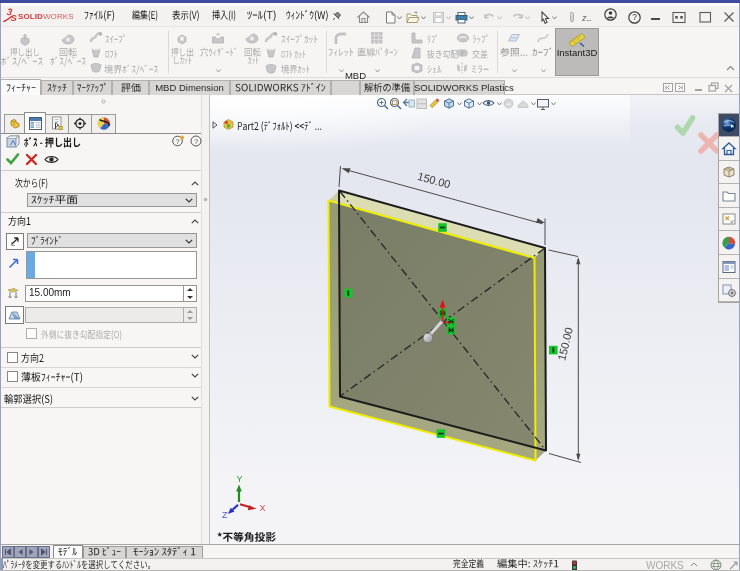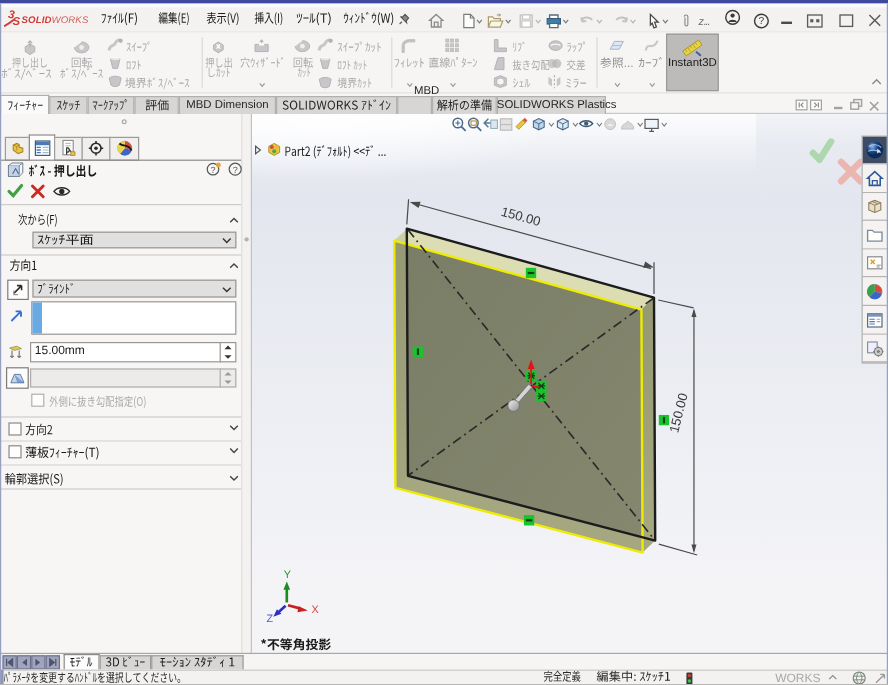--- a/index.html
+++ b/index.html
@@ -9,21 +9,21 @@
 <div style="position:absolute;left:0px;top:0px;width:740px;height:3px;background:#3f4a9e"></div>
 <div style="position:absolute;left:0px;top:3px;width:740px;height:3px;background:#fbfbfb"></div>
 <div style="position:absolute;left:0px;top:6px;width:740px;height:20px;background:#f3f2f1"></div>
 <div style="position:absolute;left:0px;top:26px;width:740px;height:52px;background:#f6f5f4;border-top:1px solid #e8e6e5;border-bottom:1px solid #dddbda"></div>
 <div style="position:absolute;left:0px;top:78px;width:740px;height:17px;background:#f6f5f4"></div>
 <svg style="position:absolute;left:3px;top:7px;width:16px;height:16px;overflow:visible" viewBox="0 0 16 16">
     <text x="3.5" y="8.5" font-size="9.5" font-weight="bold" font-style="italic" fill="#cf3a36" font-family="Liberation Sans" transform="rotate(8 8 8)">3</text>
     <text x="7.5" y="13.5" font-size="9.5" font-weight="bold" font-style="italic" fill="#cf3a36" font-family="Liberation Sans">S</text>
     <path d="M1 14.5 C3 13.5 6 11.5 8.5 9.5" stroke="#cf3a36" stroke-width="1.6" fill="none" stroke-linecap="round"></path>
   </svg>
-<div class="abs" style="left:18px;top:12px;font-size:8px;font-style:italic;color:#cf3a36;letter-spacing:.1px"><b>SOLID</b><span style="opacity:.82">WORKS</span></div>
+<div class="abs" style="left:18px;top:12px;font-size:8px;color:#cf3a36;letter-spacing:.1px"><b>SOLID</b><span style="opacity:.82">WORKS</span></div>
 <svg class="tp" style="left:84px;top:6.6px;width:33px;height:15px" viewBox="0 0 33 15">
     <path transform="translate(0,11.9) scale(0.9146,1)" d="M4.7 -6.7 4.3 -7.1C4.1 -7 4 -7 3.9 -7C3.7 -7 1.7 -7 1.4 -7C1.2 -7 0.9 -7.1 0.8 -7.1V-6.2C0.9 -6.2 1.2 -6.2 1.4 -6.2C1.7 -6.2 3.5 -6.2 3.9 -6.2C3.8 -5.2 3.6 -3.8 3.2 -2.9C2.8 -1.8 2.1 -0.9 1.2 -0.4L1.7 0.4C2.7 -0.2 3.3 -1.2 3.8 -2.4C4.2 -3.5 4.5 -5 4.6 -6.1C4.6 -6.5 4.6 -6.4 4.7 -6.7Z M9.8 -5.3 9.4 -5.8C9.3 -5.8 9.2 -5.8 9.1 -5.8C8.8 -5.8 7 -5.8 6.8 -5.8C6.6 -5.8 6.4 -5.8 6.3 -5.8V-5C6.4 -5 6.6 -5 6.8 -5C7 -5 8.7 -5 9 -5C8.9 -4.5 8.5 -3.6 8.2 -3.2L8.6 -2.8C9.1 -3.4 9.5 -4.5 9.6 -5C9.7 -5.1 9.7 -5.2 9.8 -5.3ZM7.5 -4.3C7.5 -4.1 7.5 -3.9 7.5 -3.7C7.5 -2.4 7.5 -1.3 6.8 -0.4C6.7 -0.2 6.5 -0.1 6.4 0L7 0.5C8.1 -0.7 8.1 -2.2 8.1 -4.3Z M11.2 -3.1C11.8 -3.5 12.5 -4 13 -4.5V-0.8C13 -0.4 13 0.2 13 0.4H13.8C13.7 0.1 13.7 -0.4 13.7 -0.8V-5.3C14.2 -6 14.7 -6.8 15.1 -7.5L14.5 -8.1C14.2 -7.4 13.7 -6.4 13.1 -5.8C12.5 -5.1 11.7 -4.3 10.8 -3.9Z M18.8 0.2C18.8 0.2 18.9 0.1 19 0C19.6 -0.6 20.4 -1.7 20.8 -2.9L20.4 -3.6C20.1 -2.5 19.5 -1.6 19 -1.1C19 -1.4 19 -6.2 19 -6.9C19 -7.3 19 -7.6 19 -7.7H18.3C18.3 -7.6 18.4 -7.3 18.4 -6.9C18.4 -6.2 18.4 -1.3 18.4 -0.8C18.4 -0.6 18.4 -0.4 18.3 -0.2ZM15.9 -0.3 16.4 0.3C16.9 -0.5 17.2 -1.5 17.4 -2.6C17.5 -3.7 17.6 -5.7 17.6 -6.9C17.6 -7.2 17.6 -7.5 17.6 -7.6H16.9C16.9 -7.4 16.9 -7.2 16.9 -6.9C16.9 -5.7 16.9 -3.8 16.8 -2.9C16.6 -1.8 16.4 -1 15.9 -0.3Z M23.5 2.1 24.1 1.8C23.2 0.3 22.8 -1.5 22.8 -3.3C22.8 -5 23.2 -6.8 24.1 -8.3L23.5 -8.6C22.5 -7 22 -5.3 22 -3.3C22 -1.2 22.5 0.5 23.5 2.1Z M25.6 0H26.6V-3.5H29.5V-4.3H26.6V-6.9H30V-7.7H25.6Z M31.4 2.1C32.4 0.5 32.9 -1.2 32.9 -3.3C32.9 -5.3 32.4 -7 31.4 -8.6L30.8 -8.3C31.7 -6.8 32.1 -5 32.1 -3.3C32.1 -1.5 31.7 0.3 30.8 1.8Z" fill="#1c1c1c"></path>
   </svg>
 <svg class="tp" style="left:132px;top:6.6px;width:28px;height:15px" viewBox="0 0 28 15">
     <path transform="translate(0,11.9) scale(0.7584,1)" d="M4.1 -8.2V-7.5H9.9V-8.2ZM0.9 -2.8C0.8 -1.9 0.6 -1 0.3 -0.3C0.4 -0.3 0.7 -0.1 0.9 -0C1.2 -0.7 1.4 -1.7 1.6 -2.7ZM3 -2.7C3.2 -2.1 3.4 -1.3 3.5 -0.8L4 -0.9C3.9 -0.5 3.7 -0.1 3.4 0.3C3.6 0.3 3.9 0.6 4 0.7C4.6 -0.2 4.9 -1.3 5.1 -2.4V0.8H5.7V-1.2H6.5V0.7H7V-1.2H7.8V0.7H8.3V-1.2H9.2V0.1C9.2 0.2 9.2 0.2 9.1 0.2C9 0.2 8.8 0.2 8.5 0.2C8.6 0.4 8.7 0.7 8.8 0.8C9.1 0.8 9.4 0.8 9.6 0.7C9.8 0.6 9.9 0.4 9.9 0.1V-3.7H5.2L5.2 -4.4H9.6V-6.8H4.5V-4.5C4.5 -3.5 4.5 -2.2 4.1 -1C4 -1.5 3.8 -2.3 3.5 -2.9ZM6.5 -1.8H5.7V-3H6.5ZM7 -1.8V-3H7.8V-1.8ZM8.3 -1.8V-3H9.2V-1.8ZM5.2 -6.2H8.9V-5H5.2ZM0.3 -4.2 0.4 -3.5 2 -3.6V0.8H2.7V-3.6L3.5 -3.7C3.5 -3.4 3.6 -3.2 3.6 -3L4.2 -3.2C4.1 -3.8 3.7 -4.8 3.3 -5.5L2.8 -5.2C2.9 -5 3.1 -4.6 3.2 -4.3L1.8 -4.3C2.5 -5.1 3.2 -6.3 3.8 -7.3L3.2 -7.6C2.9 -7.1 2.5 -6.4 2.1 -5.7C2 -5.9 1.8 -6.1 1.6 -6.4C1.9 -7 2.4 -7.8 2.7 -8.6L2.1 -8.8C1.8 -8.2 1.5 -7.4 1.1 -6.8L0.8 -7.1L0.4 -6.6C0.9 -6.2 1.4 -5.6 1.7 -5.1C1.5 -4.8 1.3 -4.5 1.1 -4.2Z M13.3 -8.8C12.8 -7.9 12 -6.7 10.8 -5.7C11 -5.6 11.2 -5.4 11.4 -5.2C11.7 -5.5 12 -5.8 12.3 -6.1V-3H15.3V-2.4H11.1V-1.7H14.7C13.7 -1 12.1 -0.3 10.8 0.1C11 0.2 11.2 0.5 11.3 0.7C12.7 0.3 14.2 -0.5 15.3 -1.4V0.8H16.1V-1.4C17.2 -0.5 18.8 0.2 20.2 0.6C20.3 0.4 20.5 0.2 20.7 -0C19.3 -0.3 17.8 -1 16.8 -1.7H20.4V-2.4H16.1V-3H20.2V-3.7H16.3V-4.4H19.4V-5H16.3V-5.7H19.3V-6.2H16.3V-6.9H19.8V-7.6H16.3C16.5 -7.9 16.7 -8.3 16.9 -8.7L16 -8.8C15.9 -8.5 15.7 -8 15.5 -7.6H13.5C13.7 -8 13.9 -8.3 14.1 -8.7ZM15.5 -5.7V-5H13.1V-5.7ZM15.5 -6.2H13.1V-6.9H15.5ZM15.5 -4.4V-3.7H13.1V-4.4Z M23.5 2.1 24.1 1.8C23.2 0.3 22.8 -1.5 22.8 -3.3C22.8 -5 23.2 -6.8 24.1 -8.3L23.5 -8.6C22.5 -7 22 -5.3 22 -3.3C22 -1.2 22.5 0.5 23.5 2.1Z M25.6 0H30.2V-0.8H26.6V-3.6H29.5V-4.5H26.6V-6.9H30V-7.7H25.6Z M31.8 2.1C32.7 0.5 33.3 -1.2 33.3 -3.3C33.3 -5.3 32.7 -7 31.8 -8.6L31.2 -8.3C32.1 -6.8 32.5 -5 32.5 -3.3C32.5 -1.5 32.1 0.3 31.2 1.8Z" fill="#1c1c1c"></path>
   </svg>
 <svg class="tp" style="left:172px;top:6.6px;width:29px;height:15px" viewBox="0 0 29 15">
     <path transform="translate(0,11.9) scale(0.8056,1)" d="M1.5 0.1 1.7 0.8C3 0.5 4.8 0.1 6.4 -0.4L6.4 -1.1L3.7 -0.4V-2.8C4.3 -3.2 4.9 -3.6 5.3 -4.1C6 -1.6 7.4 0 9.6 0.8C9.8 0.6 10 0.3 10.2 0.1C9 -0.2 8 -0.9 7.3 -1.7C8 -2.2 8.9 -2.7 9.6 -3.3L8.9 -3.7C8.4 -3.3 7.6 -2.7 6.9 -2.3C6.6 -2.8 6.3 -3.4 6 -4.1H9.8V-4.8H5.6V-5.7H9.1V-6.4H5.6V-7.3H9.5V-7.9H5.6V-8.8H4.8V-7.9H1.1V-7.3H4.8V-6.4H1.5V-5.7H4.8V-4.8H0.7V-4.1H4.3C3.3 -3.2 1.7 -2.4 0.3 -2.1C0.5 -1.9 0.7 -1.6 0.8 -1.4C1.5 -1.6 2.2 -2 3 -2.4V-0.2Z M13 -3.7C12.5 -2.5 11.7 -1.3 10.9 -0.6C11.1 -0.5 11.4 -0.3 11.6 -0.1C12.4 -0.9 13.3 -2.2 13.8 -3.5ZM17.7 -3.4C18.4 -2.4 19.2 -1 19.5 -0.1L20.3 -0.5C20 -1.4 19.2 -2.7 18.4 -3.7ZM12.1 -8V-7.3H19.5V-8ZM11.1 -5.5V-4.7H15.3V-0.2C15.3 -0 15.3 0 15.1 0C14.9 0 14.2 0 13.5 0C13.6 0.2 13.7 0.6 13.8 0.8C14.7 0.8 15.3 0.8 15.7 0.7C16.1 0.6 16.2 0.3 16.2 -0.2V-4.7H20.4V-5.5Z M23.5 2.1 24.1 1.8C23.2 0.3 22.8 -1.5 22.8 -3.3C22.8 -5 23.2 -6.8 24.1 -8.3L23.5 -8.6C22.5 -7 22 -5.3 22 -3.3C22 -1.2 22.5 0.5 23.5 2.1Z M27 0H28.1L30.6 -7.7H29.6L28.4 -3.5C28.1 -2.6 27.9 -1.9 27.6 -1H27.6C27.3 -1.9 27.1 -2.6 26.8 -3.5L25.6 -7.7H24.6Z M31.6 2.1C32.6 0.5 33.2 -1.2 33.2 -3.3C33.2 -5.3 32.6 -7 31.6 -8.6L31 -8.3C31.9 -6.8 32.4 -5 32.4 -3.3C32.4 -1.5 31.9 0.3 31 1.8Z" fill="#1c1c1c"></path>
   </svg>
 <svg class="tp" style="left:212px;top:6.6px;width:26px;height:15px" viewBox="0 0 26 15">

